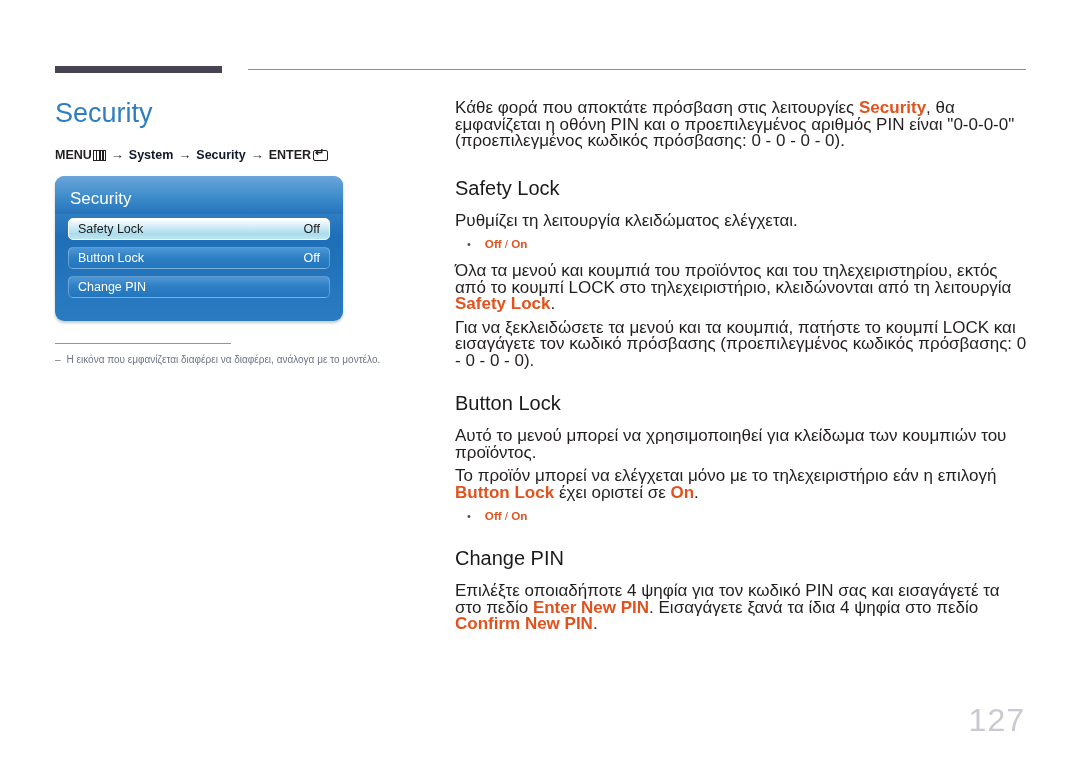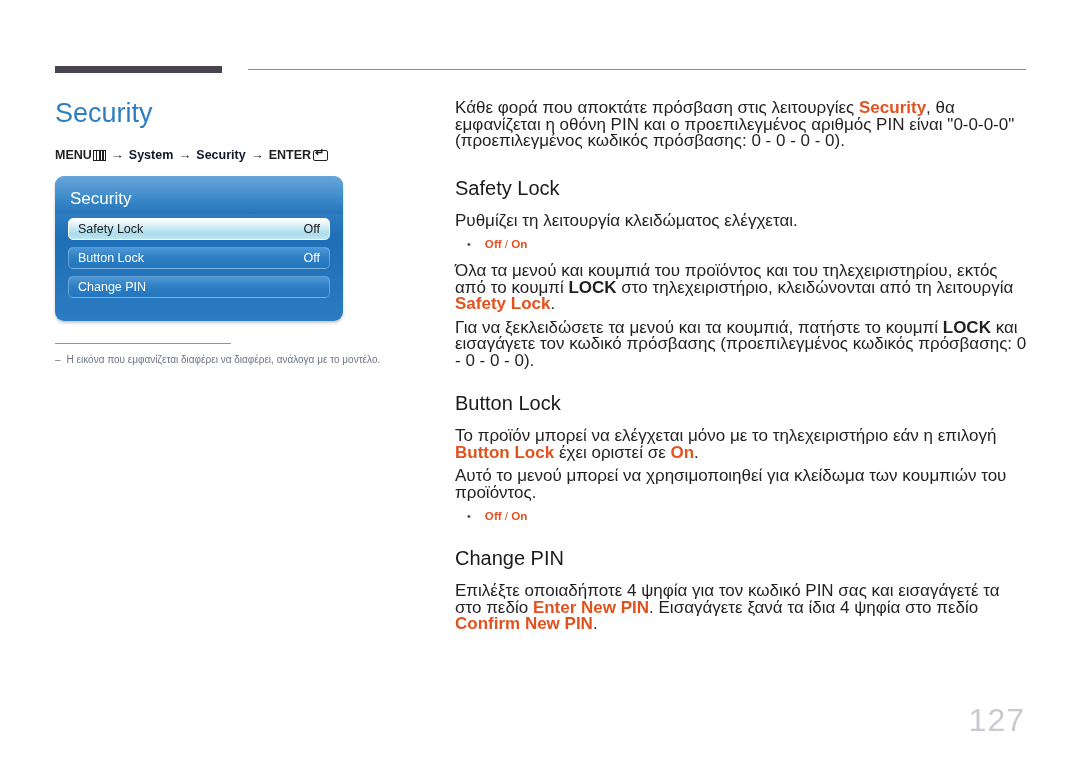--- a/index.html
+++ b/index.html
@@ -197,21 +197,21 @@
   .sec-head {
     font-size: 20px;
     font-weight: normal;
     color: #1a1a1a;
     margin: 22px 0 13px 0;
     line-height: 24px;
   }
   .sec-head.first { margin-top: 26px; }
   .orange { color: #e2521e; }
   .orange-b { color: #e2521e; font-weight: bold; }
-  .bold { font-weight: bold; }
+  .bold { font-weight: normal; }
   .bullet-line {
     font-size: 11.6px;
     line-height: 16px;
     margin: 0 0 11px 0;
     padding-left: 12px;
     display: flex;
     gap: 14px;
     align-items: baseline;
   }
   .bullet-line .dot {
@@ -285,22 +285,22 @@
   <h2 class="sec-head first">Safety Lock</h2>
   <p class="body-text tight">Ρυθμίζει τη λειτουργία κλειδώματος ελέγχεται.</p>
   <div class="bullet-line">
     <span class="dot">•</span>
     <span><span class="orange-b">Off</span><span class="orange"> / </span><span class="orange-b">On</span></span>
   </div>
   <p class="body-text tight"><span>Όλα τα μενού και κουμπιά του προϊόντος και του τηλεχειριστηρίου, εκτός από το κουμπί </span><span class="bold">LOCK</span><span> στο τηλεχειριστήριο, κλειδώνονται από τη λειτουργία </span><span class="orange-b">Safety Lock</span><span>.</span></p>
   <p class="body-text"><span>Για να ξεκλειδώσετε τα μενού και τα κουμπιά, πατήστε το κουμπί </span><span class="bold">LOCK</span><span> και εισαγάγετε τον κωδικό πρόσβασης (προεπιλεγμένος κωδικός πρόσβασης: 0 - 0 - 0 - 0).</span></p>
 
   <h2 class="sec-head">Button Lock</h2>
+  <p class="body-text tight">Αυτό το μενού μπορεί να χρησιμοποιηθεί για κλείδωμα των κουμπιών του προϊόντος.</p>
   <p class="body-text tight"><span>Το προϊόν μπορεί να ελέγχεται μόνο με το τηλεχειριστήριο εάν η επιλογή </span><span class="orange-b">Button Lock</span><span> έχει οριστεί σε </span><span class="orange-b">On</span><span>.</span></p>
-  <p class="body-text tight">Αυτό το μενού μπορεί να χρησιμοποιηθεί για κλείδωμα των κουμπιών του προϊόντος.</p>
   <div class="bullet-line">
     <span class="dot">•</span>
     <span><span class="orange-b">Off</span><span class="orange"> / </span><span class="orange-b">On</span></span>
   </div>
 
   <h2 class="sec-head">Change PIN</h2>
   <p class="body-text tight"><span>Επιλέξτε οποιαδήποτε 4 ψηφία για τον κωδικό PIN σας και εισαγάγετέ τα στο πεδίο </span><span class="orange-b">Enter New PIN</span><span>. Εισαγάγετε ξανά τα ίδια 4 ψηφία στο πεδίο </span><span class="orange-b">Confirm New PIN</span><span>.</span></p>
 </div>
 
 <div id="page-number">127</div>

